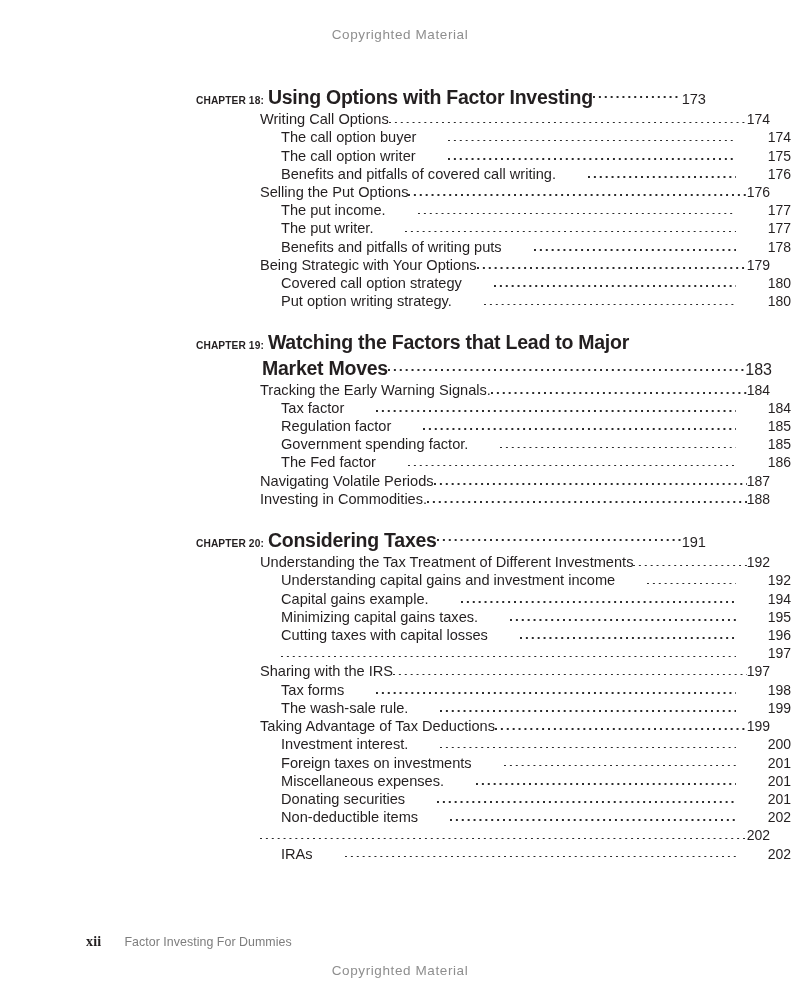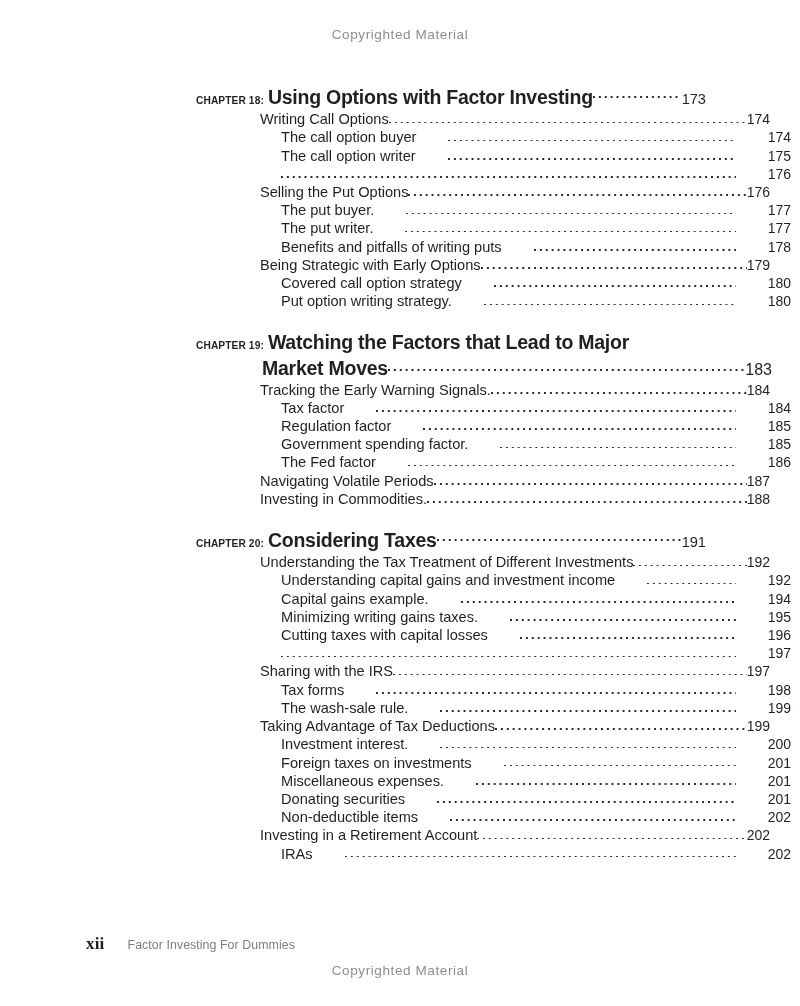--- a/index.html
+++ b/index.html
@@ -131,21 +131,21 @@
   
   .footer {
     position: absolute;
     left: 86px;
     top: 934px;
     display: flex;
     align-items: baseline;
   }
   .folio {
     font-family: "Liberation Serif", serif;
-    font-size: 17px;
+    font-size: 14px;
     font-weight: bold;
     color: #231f20;
     letter-spacing: 0.2px;
   }
   .running-head {
     font-family: "Liberation Sans", sans-serif;
     font-size: 12.4px;
     color: #7d7d7d;
     padding-left: 23px;
     letter-spacing: 0.05px;
@@ -174,45 +174,46 @@
         <span class="label">The call option buyer</span>
         <span class="leader"></span>
         <span class="page">174</span>
       </div>
       <div class="row lvl2">
         <span class="label">The call option writer</span>
         <span class="leader"></span>
         <span class="page">175</span>
       </div>
       <div class="row lvl2">
+        <span class="label">Benefits and pitfalls of covered call writing.</span>
         <span class="leader"></span>
         <span class="page">176</span>
       </div>
       <div class="row lvl1">
         <span class="label">Selling the Put Options</span>
         <span class="leader"></span>
         <span class="page">176</span>
       </div>
       <div class="row lvl2">
-        <span class="label">The put buyer.</span>
+        <span class="label">The put income.</span>
         <span class="leader"></span>
         <span class="page">177</span>
       </div>
       <div class="row lvl2">
         <span class="label">The put writer.</span>
         <span class="leader"></span>
         <span class="page">177</span>
       </div>
       <div class="row lvl2">
         <span class="label">Benefits and pitfalls of writing puts</span>
         <span class="leader"></span>
         <span class="page">178</span>
       </div>
       <div class="row lvl1">
-        <span class="label">Being Strategic with Early Options</span>
+        <span class="label">Being Strategic with Your Options</span>
         <span class="leader"></span>
         <span class="page">179</span>
       </div>
       <div class="row lvl2">
         <span class="label">Covered call option strategy</span>
         <span class="leader"></span>
         <span class="page">180</span>
       </div>
       <div class="row lvl2">
         <span class="label">Put option writing strategy.</span>
@@ -284,21 +285,21 @@
         <span class="label">Understanding capital gains and investment income</span>
         <span class="leader"></span>
         <span class="page">192</span>
       </div>
       <div class="row lvl2">
         <span class="label">Capital gains example.</span>
         <span class="leader"></span>
         <span class="page">194</span>
       </div>
       <div class="row lvl2">
-        <span class="label">Minimizing writing gains taxes.</span>
+        <span class="label">Minimizing capital gains taxes.</span>
         <span class="leader"></span>
         <span class="page">195</span>
       </div>
       <div class="row lvl2">
         <span class="label">Cutting taxes with capital losses</span>
         <span class="leader"></span>
         <span class="page">196</span>
       </div>
       <div class="row lvl2">
         <span class="leader"></span>
@@ -343,21 +344,20 @@
         <span class="label">Donating securities</span>
         <span class="leader"></span>
         <span class="page">201</span>
       </div>
       <div class="row lvl2">
         <span class="label">Non-deductible items</span>
         <span class="leader"></span>
         <span class="page">202</span>
       </div>
       <div class="row lvl1">
-        <span class="label">Investing in a Retirement Account</span>
         <span class="leader"></span>
         <span class="page">202</span>
       </div>
       <div class="row lvl2">
         <span class="label">IRAs</span>
         <span class="leader"></span>
         <span class="page">202</span>
       </div>
     </div>
   </div>

